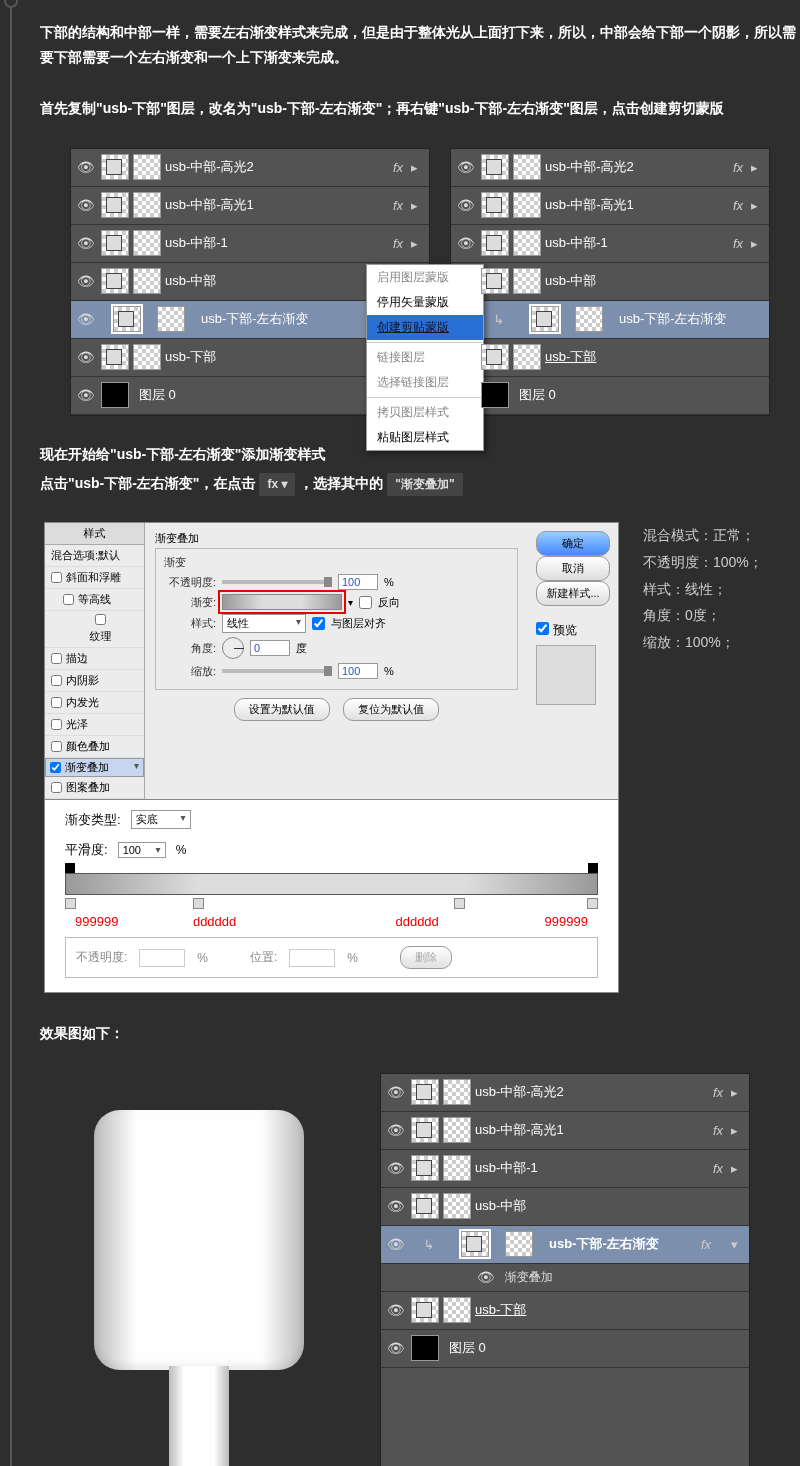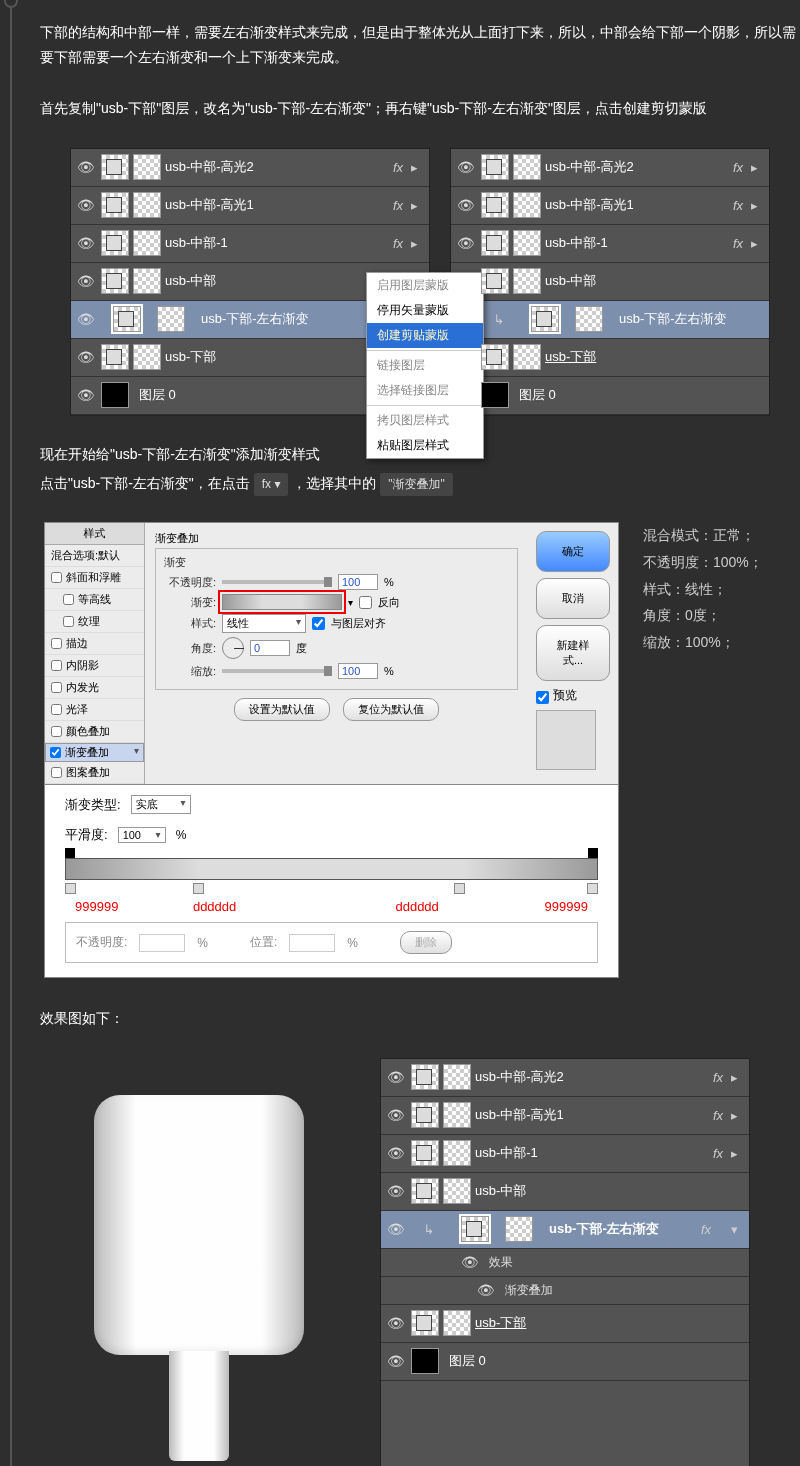--- a/index.html
+++ b/index.html
@@ -1,19 +1,19 @@
 <!DOCTYPE html>
 <html><head>
 <meta charset="utf-8">
 <style>
   * { box-sizing: border-box; margin: 0; padding: 0; }
   body { background:#2e2e2e; font-family: "Microsoft YaHei", Arial, sans-serif; font-size:14px; color:#fff; width:800px; position:relative; }
   .timeline { border-left:2px solid #555; margin:0 0 0 10px; padding:20px 0 20px 28px; position:relative; }
   .dot { position:absolute; left:-8px; top:-6px; width:14px; height:14px; border-radius:50%; border:2px solid #555; background:#2e2e2e; }
-  p.para { color:#fff; line-height:1.8; margin-bottom:26px; }
+  p.para { color:#fff; line-height:1.8; margin-bottom:26px;font-weight:bold; }
   .fxlabel, .gradpill { display:inline-block; background:#444; color:#ddd; font-size:12px; padding:1px 8px; border-radius:2px; }
   .panels-row { display:flex; gap:20px; margin:6px 0 26px 30px; }
   .layers-panel { background:#535353; border:1px solid #222; width:360px; font-size:13px; }
   .lp-row { display:flex; align-items:center; height:38px; border-bottom:1px solid #333; background:#535353; }
   .lp-row.selected { background:#7c8fad;gap:12px; }
   .vis-col { width:30px; display:flex; justify-content:center; align-items:center; color:#ccc; }
   .eye-icon::before { content:"👁"; font-size:14px; color:#ddd; }
   .lp-thumb { width:28px; height:26px; background:#fff; border:1px solid #999; background-image: repeating-conic-gradient(#ccc 0% 25%, #fff 0% 50%); background-size:8px 8px; margin-right:4px; position:relative; }
   .lp-thumb.dark { background:#000; }
   .lp-thumb.indent { margin-left:14px; }
@@ -22,21 +22,21 @@
   .lp-name.under { text-decoration:underline; }
   .lp-fx { width:26px; color:#ccc; font-style:italic; text-align:center; }
   .lp-tri { width:18px; color:#ccc; }
   .tri-icon::before { content:"▸"; color:#ccc; }
   .tri-down-icon::before { content:"▾"; color:#ccc; }
   .lp-effect-row { display:flex; align-items:center; height:28px; background:#535353; padding-left:80px; color:#ddd; font-size:12px; border-bottom:1px solid #333;}
   .lp-effect-row .eye2 { margin-right:10px; }
   .ctx-menu { position:absolute; background:#fff; color:#000; border:1px solid #999; font-size:12px; width:118px; box-shadow:2px 2px 6px rgba(0,0,0,.5); }
   .ctx-menu .mi { padding:4px 10px; color:#888; }
   .ctx-menu .mi.enabled { color:#000; }
-  .ctx-menu .mi.hl { background:#2a6fd6; color:#fef9c3; }
+  .ctx-menu .mi.hl { background:#2a6fd6; color:#0f172a;text-decoration:underline; }
   .ctx-menu hr { border:none; border-top:1px solid #ccc; margin:2px 0; }
 
   .ls-dialog { background:#ececec; color:#000; border:1px solid #888; width:575px; margin-left:4px; font-size:12px; }
   .ls-title { text-align:center; padding:4px; border-bottom:1px solid #aaa; color:#333; }
   .ls-body { display:flex; }
   .ls-left { width:100px; border-right:1px solid #aaa; }
   .ls-left-head { background:#dcdcdc; text-align:center; padding:3px; border-bottom:1px solid #aaa; font-size:11px; }
   .ls-opt { padding:3px 6px; border-bottom:1px solid #ddd; display:flex; align-items:center; gap:4px; font-size:11px; }
   .ls-opt.sel { background:#c7d5ef; }
   .ls-opt input[type=checkbox]{ width:11px; height:11px; }
@@ -49,21 +49,21 @@
   .sel { border:1px solid #999; background:#fff; padding:1px 18px 1px 4px; font-size:11px; position:relative; min-width:60px; }
   .sel::after { content:"▾"; position:absolute; right:4px; top:1px; font-size:10px; color:#555; }
   .numbox { width:40px; border:1px solid #999; background:#fff; color:#2953c0; text-align:left; padding:1px 3px; font-size:11px; }
   .slider { width:110px; height:4px; background:#bbb; position:relative; }
   .slider::before { content:""; position:absolute; width:8px; height:10px; background:#888; top:-3px; }
   .slider.full::before { left:calc(100% - 8px); }
   .gradswatch { width:120px; height:16px; border:1px solid #888; background:linear-gradient(90deg,#999,#ddd,#ddd,#999); position:relative; }
   .gradswatch.redbox { outline:2px solid #e00; outline-offset:2px; }
   .anglewheel { width:22px; height:22px; border:1px solid #888; border-radius:50%; position:relative; }
   .anglewheel::after { content:""; position:absolute; width:10px; height:1px; background:#333; top:10px; left:11px; }
-  .btn { display:block; width:100%; padding:12px; border:1px solid #999; border-radius:10px; background:linear-gradient(#fff,#ddd); text-align:center; font-size:11px; margin-bottom:6px; }
+  .btn { display:block; width:100%; padding:4px; border:1px solid #999; border-radius:10px; background:linear-gradient(#fff,#ddd); text-align:center; font-size:11px; }
   .btn.primary { background:linear-gradient(#9cf,#48f); color:#000; }
   .btn-sm { display:inline-block; padding:3px 14px; border:1px solid #999; border-radius:10px; background:linear-gradient(#fff,#e0e0e0); font-size:11px; }
   .preview-box { width:60px; height:60px; background:#ddd; border:1px solid #aaa; margin-top:6px; }
 
   .settings-list { color:#ccc; font-size:14px; line-height:1.9; margin-left:10px; }
 
   .grad-editor { background:#fff; color:#000; width:575px; margin-left:4px; padding:10px 20px 14px; border:1px solid #888; font-size:12px; }
   .ge-row { display:flex; align-items:center; gap:10px; margin-bottom:12px; }
   .ge-row label { font-size:13px; }
   .ge-bar-wrap { position:relative; margin:14px 0 6px; }
@@ -169,21 +169,21 @@
       </div>
       <div class="lp-row">
         <div class="vis-col">
             <span class="eye-icon"></span>
           </div>
         <div class="lp-thumb dark"></div>
         <span class="lp-name" style="margin-left:6px;">图层 0</span>
       </div>
     </div>
 
-    <div class="ctx-menu" style="left:296px; top:124px;">
+    <div class="ctx-menu" style="left:296px; top:116px;">
       <div class="mi">启用图层蒙版</div>
       <div class="mi enabled">停用矢量蒙版</div>
       <div class="mi hl">创建剪贴蒙版</div>
       <hr>
       <div class="mi">链接图层</div>
       <div class="mi">选择链接图层</div>
       <hr>
       <div class="mi">拷贝图层样式</div>
       <div class="mi enabled">粘贴图层样式</div>
     </div>
@@ -283,21 +283,21 @@
               <span>混合选项:默认</span>
             </div>
           <div class="ls-opt">
               <input type="checkbox" style="">
               <span>斜面和浮雕</span>
             </div>
           <div class="ls-opt" style="padding-left:18px;">
               <input type="checkbox" style="">
               <span>等高线</span>
             </div>
-          <div class="ls-opt" style="padding-left:18px;">
+          <div class="ls-opt" style="padding-left:18px;flex-direction:column;">
               <input type="checkbox" style="">
               <span>纹理</span>
             </div>
           <div class="ls-opt">
               <input type="checkbox" style="">
               <span>描边</span>
             </div>
           <div class="ls-opt">
               <input type="checkbox" style="">
               <span>内阴影</span>
@@ -364,21 +364,21 @@
             <span class="btn-sm">设置为默认值</span>
             &nbsp;&nbsp;
             <span class="btn-sm">复位为默认值</span>
           </div>
         </div>
 
         <div class="ls-right">
           <div class="btn primary">确定</div>
           <div class="btn">取消</div>
           <div class="btn">新建样式...</div>
-          <div style="display:flex;align-items:flex-end;gap:4px;margin-top:4px;">
+          <div style="display:flex;align-items:flex-start;gap:4px;margin-top:16px;">
             <input type="checkbox" checked="" style="">
             <span>预览</span>
           </div>
           <div class="preview-box"></div>
         </div>
       </div>
     </div>
 
     <div class="settings-list">
       <div>混合模式：正常；</div>
@@ -486,24 +486,20 @@
           </div>
         <span style="width:12px;text-align:center;color:#ccc;">↳</span>
         <div class="lp-thumb indent" style="outline:2px solid #fff;">
             <div class="lp-sq"></div>
           </div>
         <div class="lp-thumb"></div>
         <span class="lp-name" style="font-weight:bold;">usb-下部-左右渐变</span>
         <span class="lp-fx">fx</span>
         <span class="lp-tri tri-down-icon"></span>
       </div>
-      <div class="lp-effect-row">
-        <span class="eye-icon eye2"></span>
-        <span>效果</span>
-      </div>
       <div class="lp-effect-row" style="padding-left:96px;">
         <span class="eye-icon eye2"></span>
         <span>渐变叠加</span>
       </div>
       <div class="lp-row">
         <div class="vis-col">
             <span class="eye-icon"></span>
           </div>
         <div class="lp-thumb">
             <div class="lp-sq"></div>

